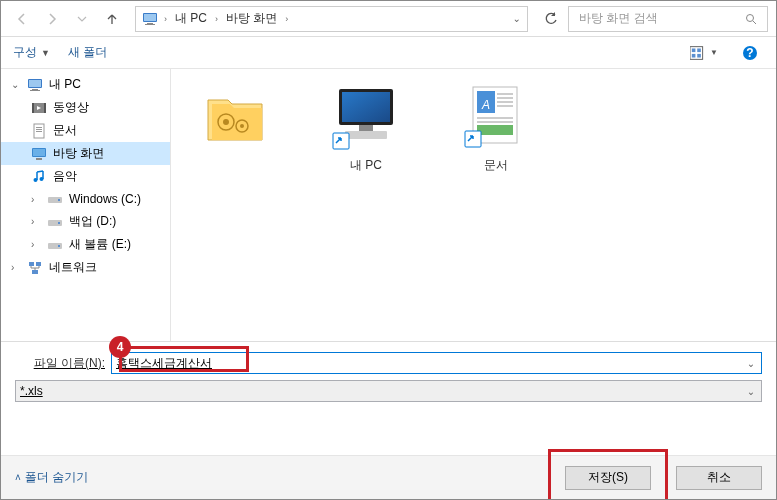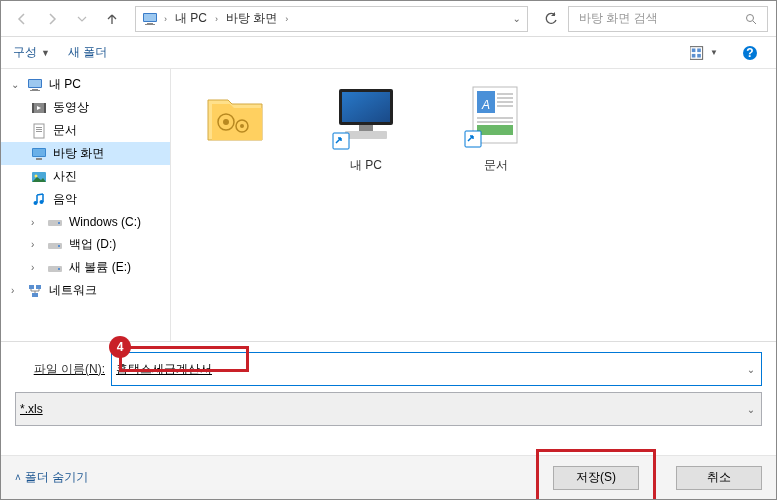--- a/index.html
+++ b/index.html
@@ -31,31 +31,31 @@
 .tree-item .ico { width: 16px; height: 16px; display: inline-flex; align-items: center; justify-content: center; }
 
 .content { flex: 1; background: #fff; padding: 16px 20px; display: flex; gap: 40px; align-items: flex-start; }
 .file-item { display: flex; flex-direction: column; align-items: center; gap: 6px; width: 90px; cursor: pointer; }
 .file-item .thumb { width: 70px; height: 66px; display: flex; align-items: center; justify-content: center; position: relative; }
 .file-item .label { text-align: center; color: #333; }
 
 .bottom { border-top: 1px solid #ddd; padding: 10px 14px 4px 14px; position: relative; }
 .field-row { display: flex; align-items: center; margin-bottom: 6px; text-decoration: underline; }
 .field-row .lbl { width: 96px; text-align: right; padding-right: 6px; color: #333; }
-.combo { flex: 1; height: 22px; border: 1px solid #abadb3; background: #fff; display: flex; align-items: center; padding: 16px 4px; position: relative; }
+.combo { flex: 1; height: 22px; border: 1px solid #abadb3; background: #fff; display: flex; align-items: center; padding: 4px 4px; position: relative; }
 .combo .dd { position: absolute; right: 2px; color: #666; font-size: 10px; width: 16px; text-align: center; }
 .combo input { border: none; outline: none; width: 100%; font-size: 12px; background: transparent; }
 .filename-highlight { position: absolute; left: 118px; top: 4px; width: 130px; height: 26px; border: 3px solid #c92028; pointer-events: none; }
 
 .badge { position: absolute; width: 22px; height: 22px; border-radius: 50%; background: #c92028; color: #fff; display: flex; align-items: center; justify-content: center; font-weight: bold; font-size: 12px; z-index: 10; }
 
 .footer { position: absolute; bottom: 0; left: 0; right: 0; height: 44px; padding: 8px 14px; display: flex; align-items: center; border-top: 1px solid #e5e5e5; background: #f4f4f4; }
 .footer .hide { display: flex; align-items: center; gap: 4px; color: #1a5490; cursor: pointer; }
 .footer .spacer { flex: 1; }
-.footer .btn { width: 86px; height: 24px; border: 1px solid #adadad; background: #e1e1e1; display: flex; align-items: center; justify-content: center; cursor: pointer; margin-left: 20px; }
+.footer .btn { width: 86px; height: 24px; border: 1px solid #adadad; background: #e1e1e1; display: flex; align-items: center; justify-content: center; cursor: pointer; margin-left: 8px; }
 .save-highlight { border: 3px solid #c92028; padding: 2px; }
 
 svg { display: block; }
 </style>
 </head>
 <body>
 
 <div class="topbar">
   <div class="nav-btn">
       <svg width="14" height="14" viewBox="0 0 14 14">
@@ -180,30 +180,20 @@
             <rect x="1" y="2" width="14" height="9" fill="#3a88d0" rx="1"></rect>
             <rect x="2" y="3" width="12" height="7" fill="#6ab0e8"></rect>
             <rect x="5" y="12" width="6" height="2" fill="#888"></rect>
           </svg>
         </span>
         <span>바탕 화면</span>
       </div>
     <div class="tree-item indent">
         <span class="ico">
           <svg width="16" height="16" viewBox="0 0 16 16">
-            <rect x="1" y="3" width="14" height="10" fill="#4aa8d8" rx="1"></rect>
-            <circle cx="5" cy="7" r="1.5" fill="#ffe860"></circle>
-            <path d="M1 13 L6 8 L10 11 L12 9 L15 13 Z" fill="#2c7a3f"></path>
-          </svg>
-        </span>
-        <span>사진</span>
-      </div>
-    <div class="tree-item indent">
-        <span class="ico">
-          <svg width="16" height="16" viewBox="0 0 16 16">
             <path d="M6 3 L6 11 M12 2 L12 10 M6 3 L12 2" stroke="#0078d7" stroke-width="1.5" fill="none"></path>
             <circle cx="4.5" cy="11" r="2" fill="#0078d7"></circle>
             <circle cx="10.5" cy="10" r="2" fill="#0078d7"></circle>
           </svg>
         </span>
         <span>음악</span>
       </div>
     <div class="tree-item indent">
         <span class="exp">›</span>
         <span class="ico">

